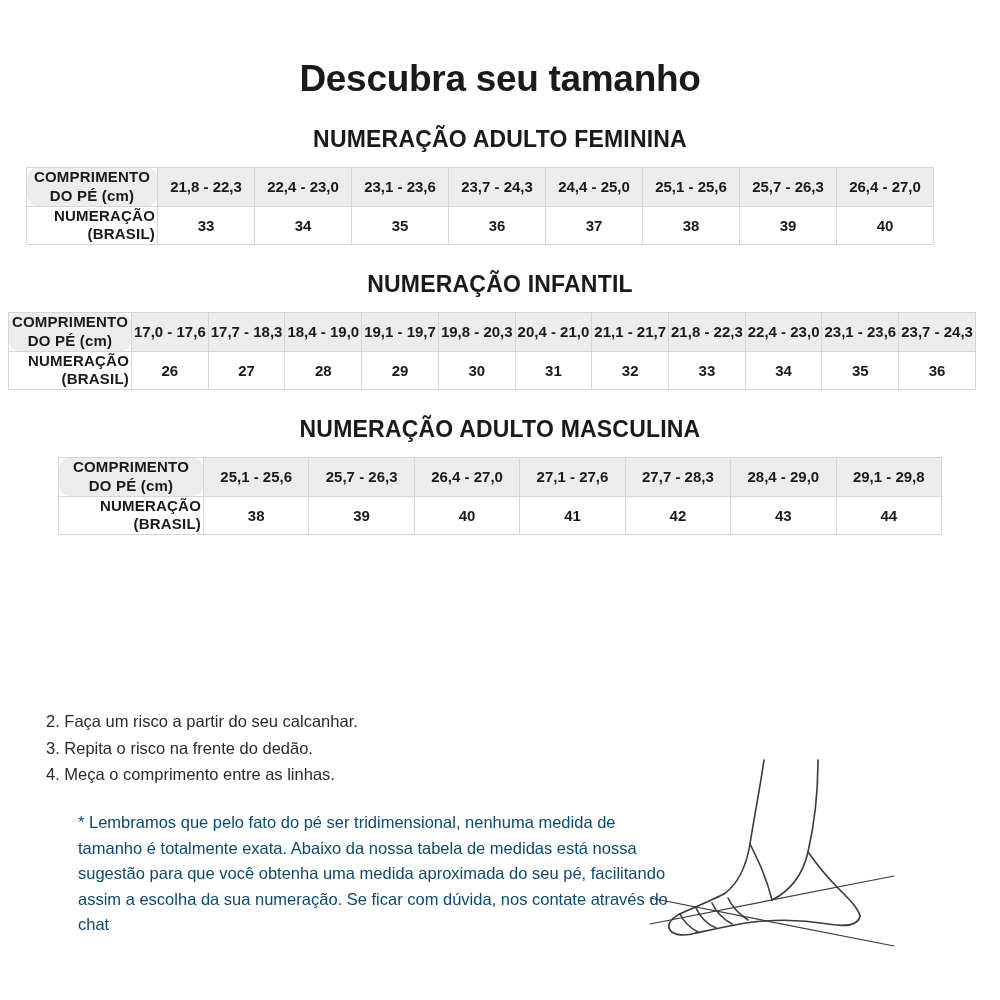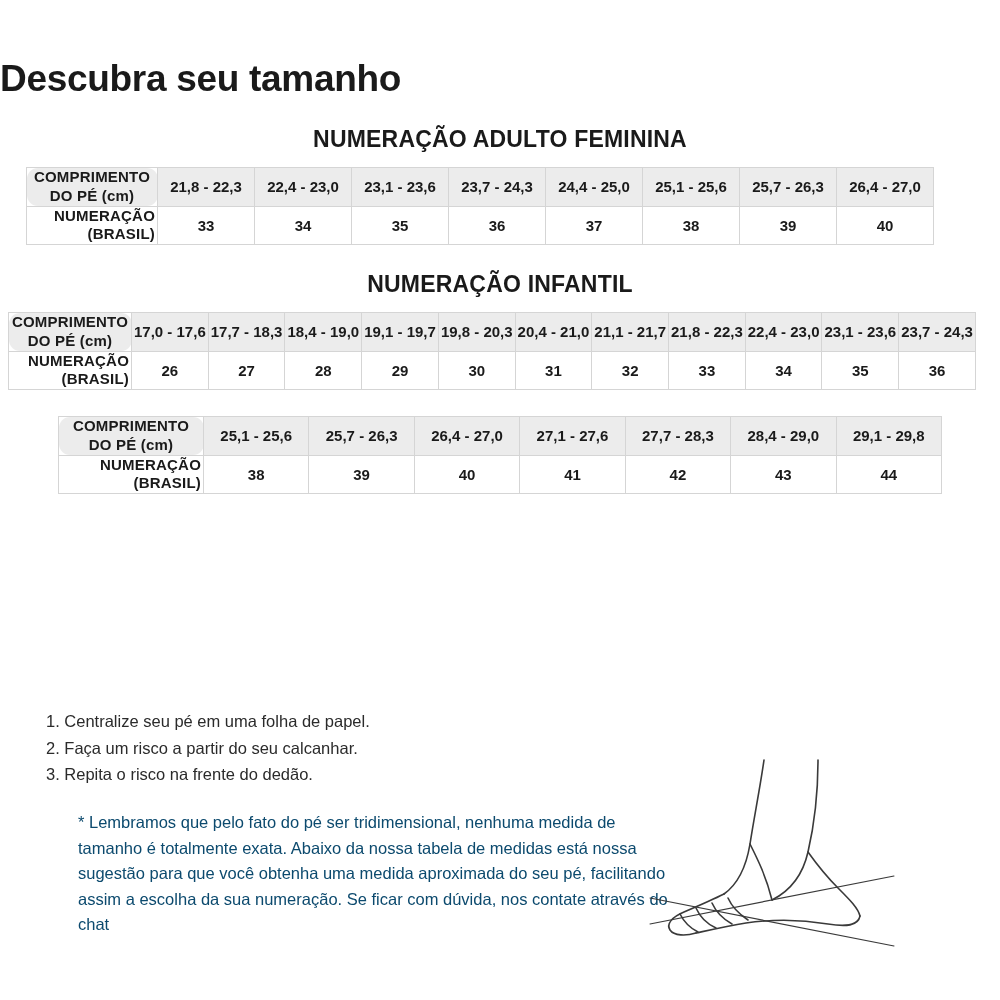--- a/index.html
+++ b/index.html
@@ -16,20 +16,21 @@
     overflow: hidden;
   }
   .page {
     width: 1000px;
     height: 1000px;
     box-sizing: border-box;
     padding: 0;
     position: relative;
   }
   .main-title {
+    text-align: center;
     font-size: 37px;
     font-weight: bold;
     letter-spacing: -0.3px;
     margin: 58px 0 0 0;
     color: #1a1a1a;
   }
 
   .section {
     margin-top: 26px;
   }
@@ -195,20 +196,21 @@
         <td>33</td>
         <td>34</td>
         <td>35</td>
         <td>36</td>
       </tr>
     </tbody>
       </table>
   </div>
 
   <div class="section">
+    <div class="section-title">NUMERAÇÃO ADULTO MASCULINA</div>
     <table class="size-table tbl-mas">
       <tbody>
           <tr class="header-row">
         <td class="row-label">COMPRIMENTO<br>DO PÉ (cm)</td>
         <td>25,1 - 25,6</td>
         <td>25,7 - 26,3</td>
         <td>26,4 - 27,0</td>
         <td>27,1 - 27,6</td>
         <td>27,7 - 28,3</td>
         <td>28,4 - 29,0</td>
@@ -223,23 +225,23 @@
         <td>42</td>
         <td>43</td>
         <td>44</td>
       </tr>
     </tbody>
       </table>
   </div>
 
   <div class="howto">
     <ol class="steps">
-      <li>1. Centralize seu pé em uma folha de papel.</li>
       <li>2. Faça um risco a partir do seu calcanhar.</li>
       <li>3. Repita o risco na frente do dedão.</li>
+      <li>4. Meça o comprimento entre as linhas.</li>
     </ol>
     <p class="note">* Lembramos que pelo fato do pé ser tridimensional, nenhuma medida de tamanho é totalmente exata. Abaixo da nossa tabela de medidas está nossa sugestão para que você obtenha uma medida aproximada do seu pé, facilitando assim a escolha da sua numeração. Se ficar com dúvida, nos contate através do chat</p>
   </div>
 
   <div class="foot-figure">
     <svg width="320" height="220" viewBox="0 0 320 220" fill="none" xmlns="http://www.w3.org/2000/svg">
       <g stroke="#3a3a3a" stroke-width="1.6" fill="none" stroke-linecap="round" stroke-linejoin="round">
 
         <path d="M132 12 C128 40, 122 70, 118 96 C114 120, 106 136, 92 146"></path>
         <path d="M186 12 C186 44, 182 78, 176 104 C171 126, 160 142, 140 152"></path>

